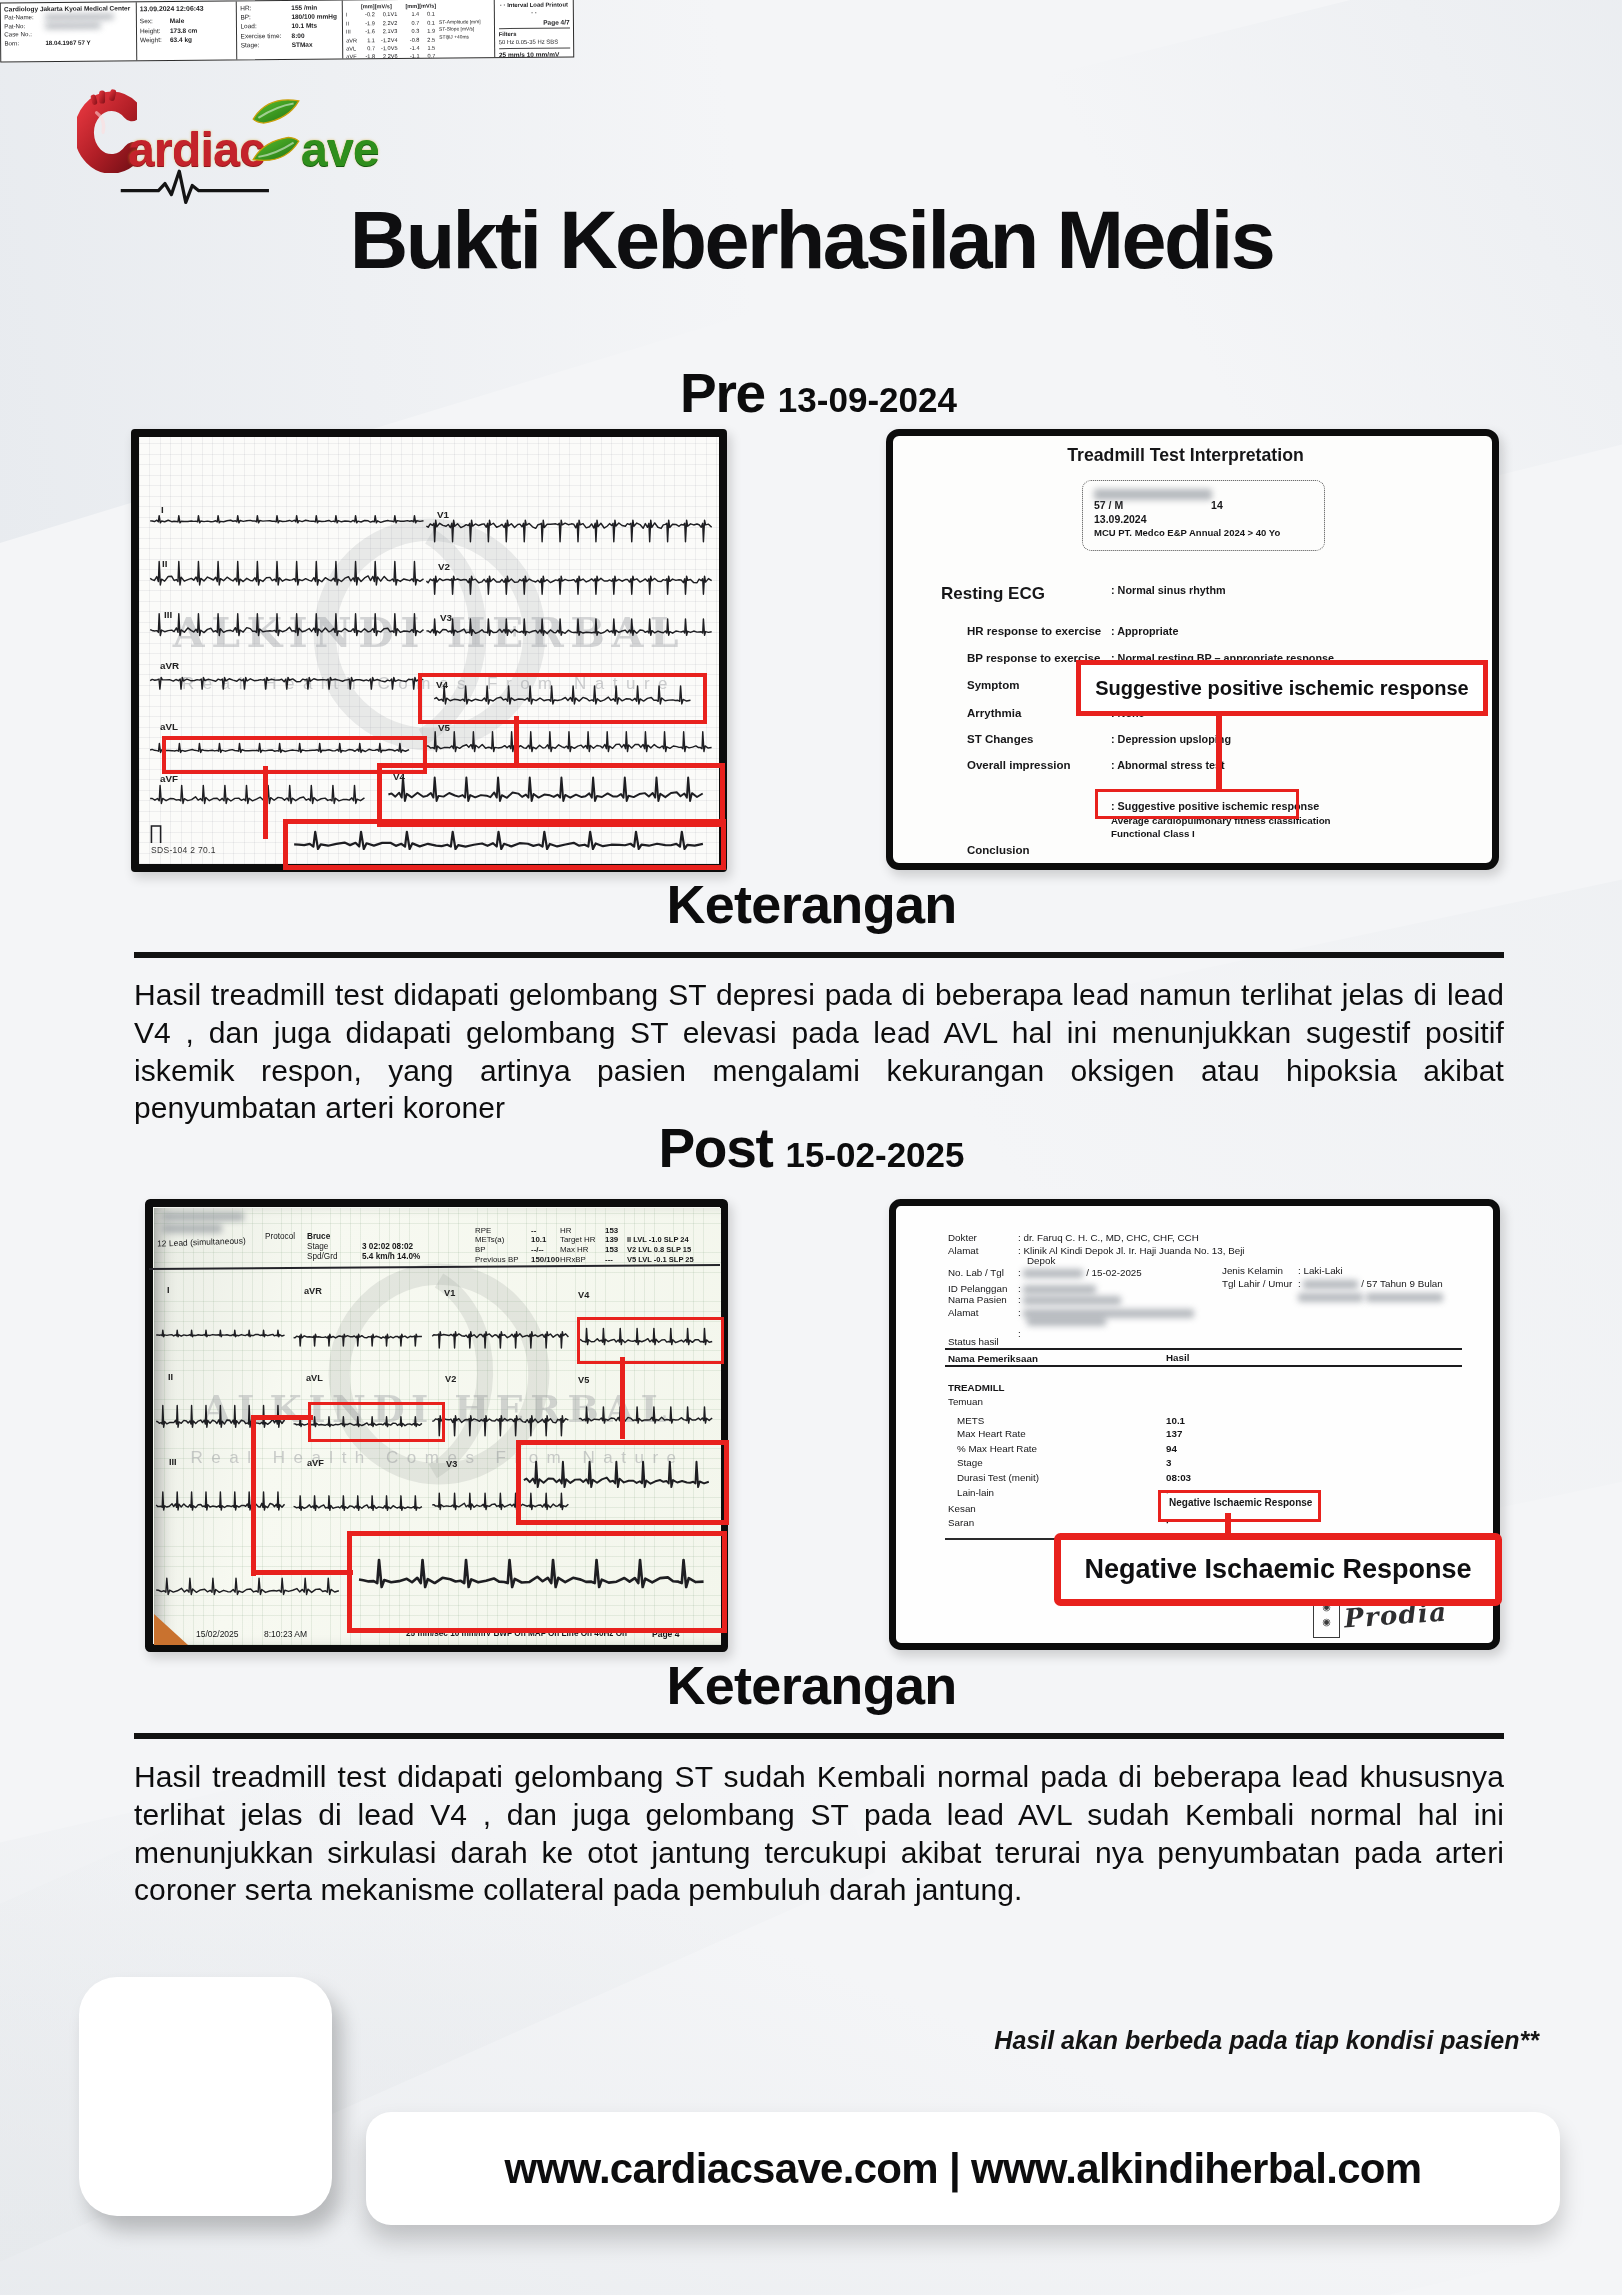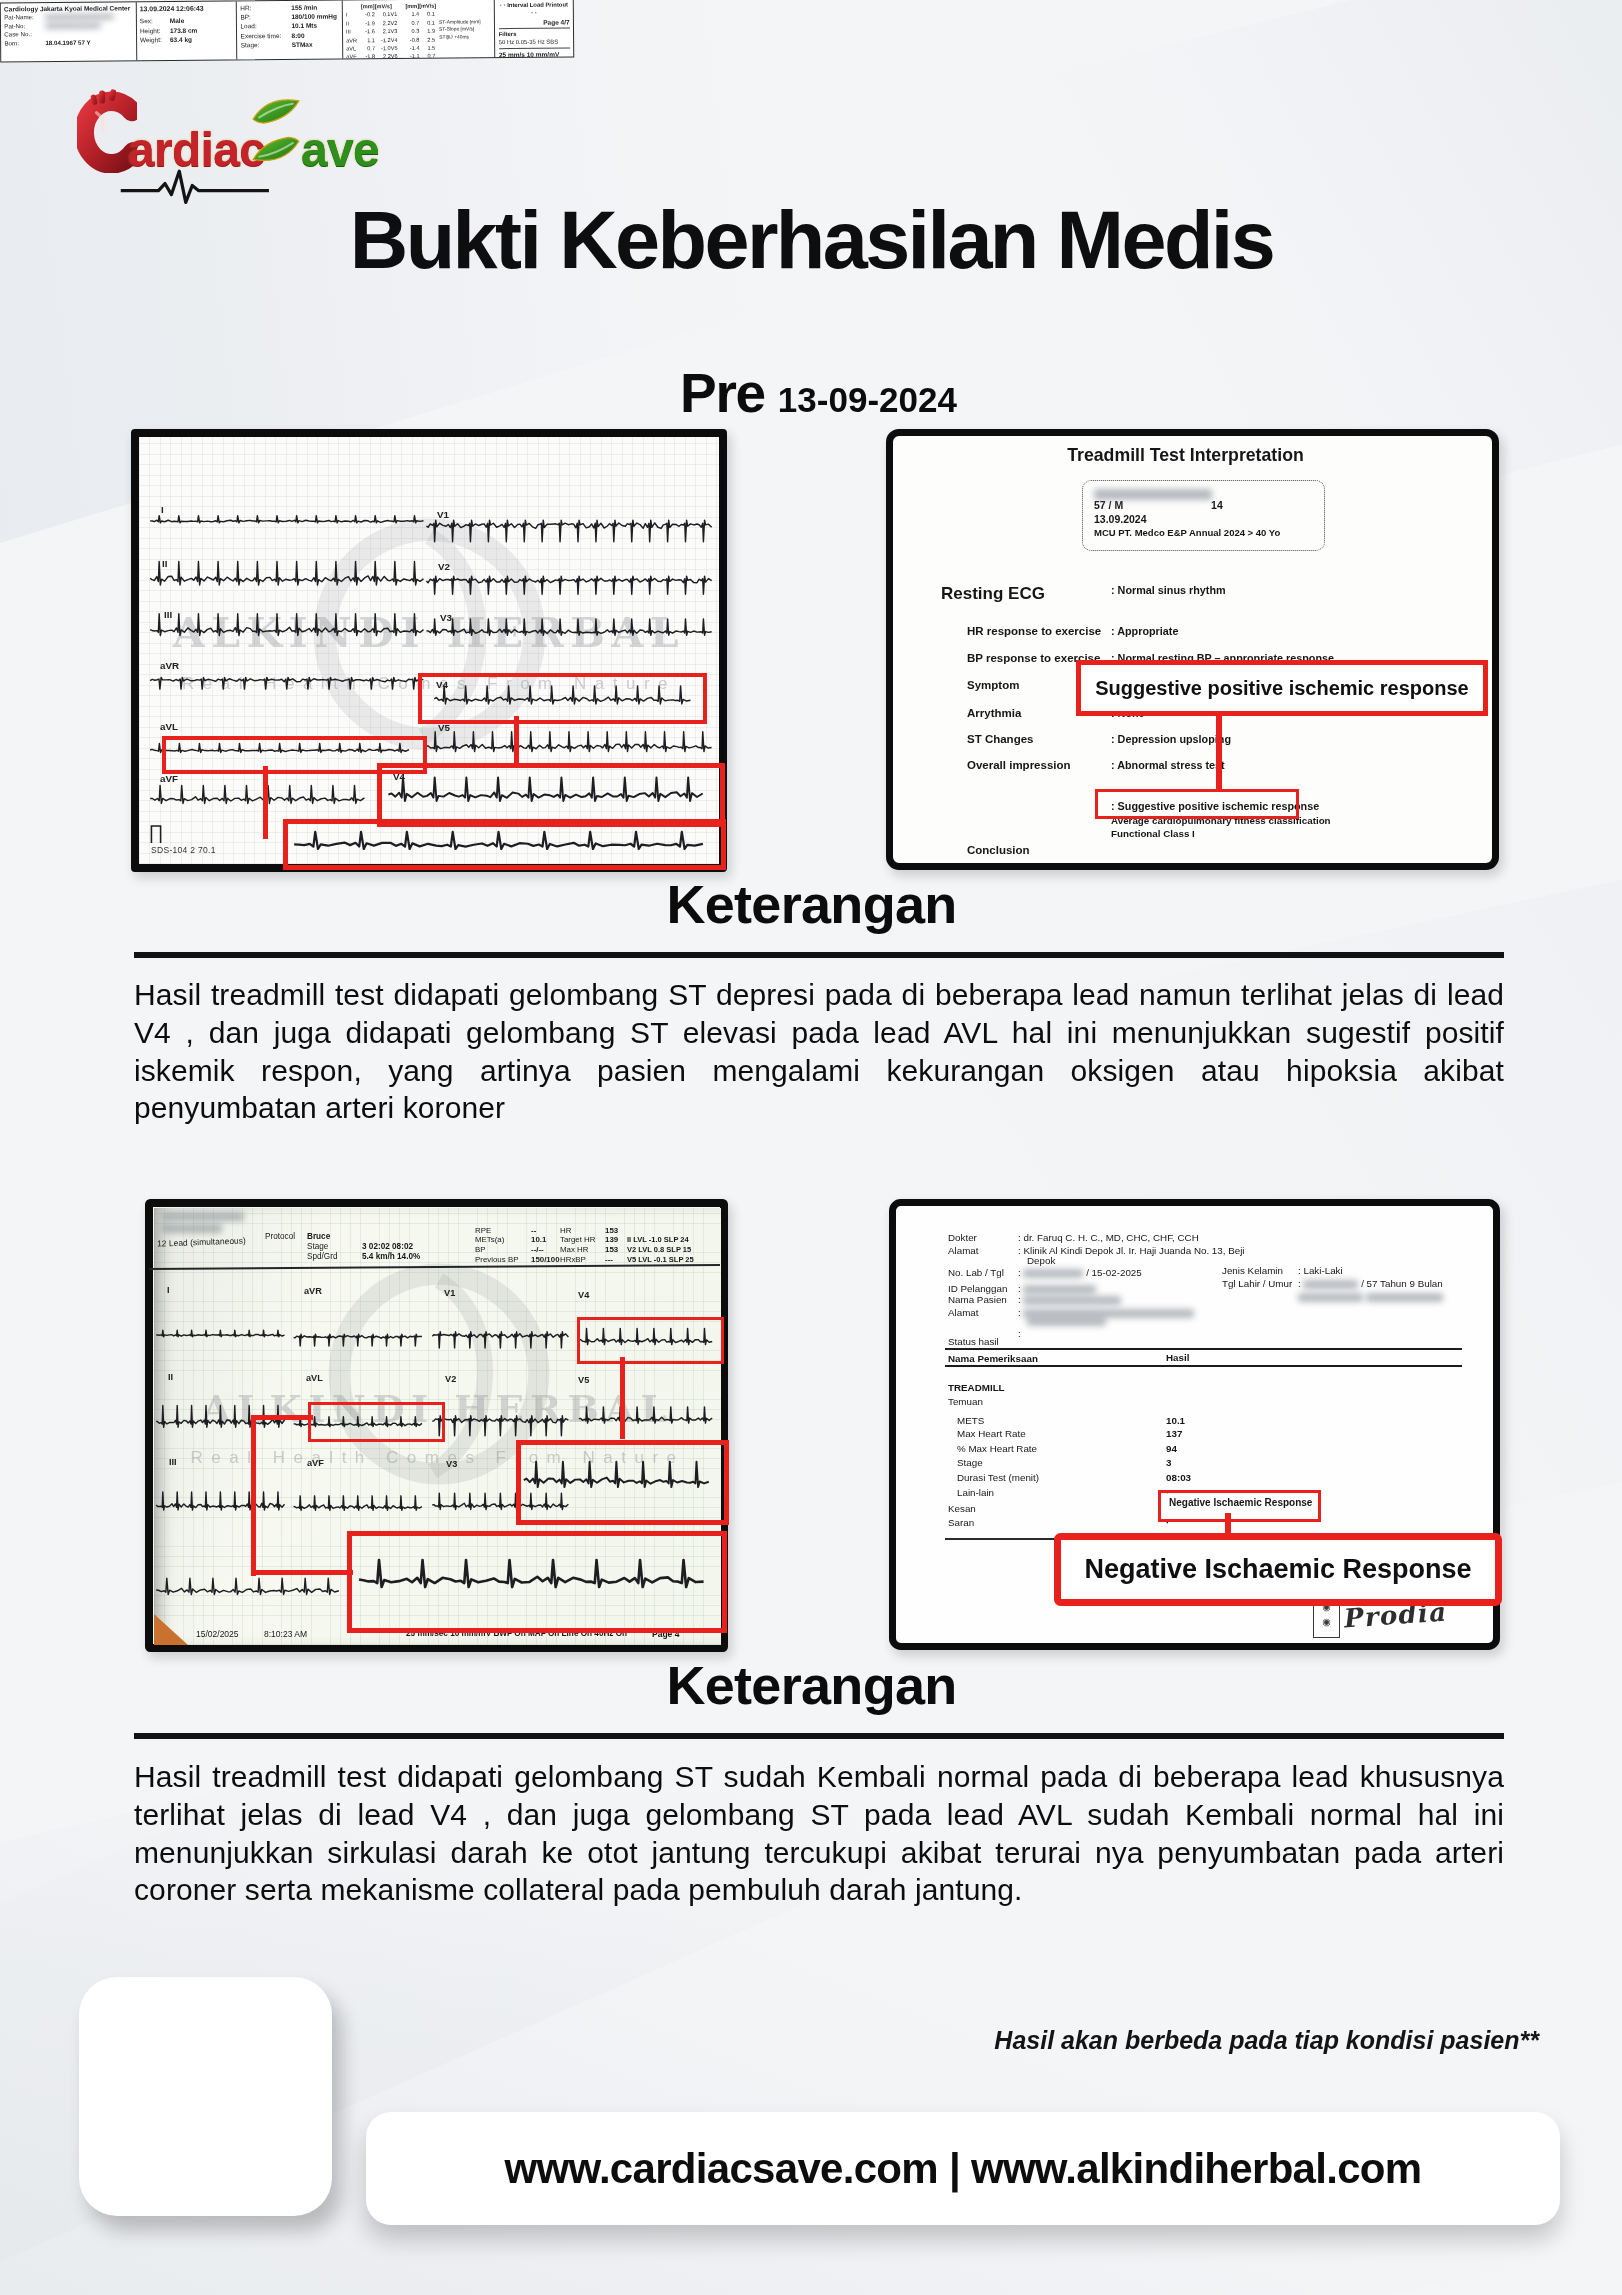--- a/index.html
+++ b/index.html
@@ -145,20 +145,23 @@
     <span class="logo-word" id="logo-ave">ave</span>
     <svg class="abs" style="left:43px;top:128px" width="151" height="39" viewBox="0 0 230 60">
       <path d="M0 38 H58 L68 27 L78 44 L90 8 L100 56 L110 30 L120 38 H228" fill="none" stroke="#141414" stroke-width="5" stroke-linejoin="round"></path>
     </svg>
     <div id="logo-tagline">Help Your Heart to Get The Best Beat</div>
   </div>
 
   <div class="abs center-line" id="title">Bukti Keberhasilan Medis</div>
   <div class="abs center-line sec-head" id="pre-head">
     <span class="big">Pre</span><span class="date">13-09-2024</span>
+  </div>
+  <div class="abs center-line sec-head" id="post-head">
+    <span class="big">Post</span><span class="date">15-02-2025</span>
   </div>
 
   <div class="frame" id="f-pre-ecg"></div>
   <div class="frame" id="f-pre-rep"></div>
   <div class="frame" id="f-post-ecg"></div>
   <div class="frame" id="f-post-rep"></div>
 
   <div class="abs grid-gray" style="left:139px;top:437px;width:580px;height:427px;z-index:1;"></div>
   <div class="wm" style="left:139px;top:609px;width:580px;">
     <div class="l1">ALKINDI HERBAL</div>

